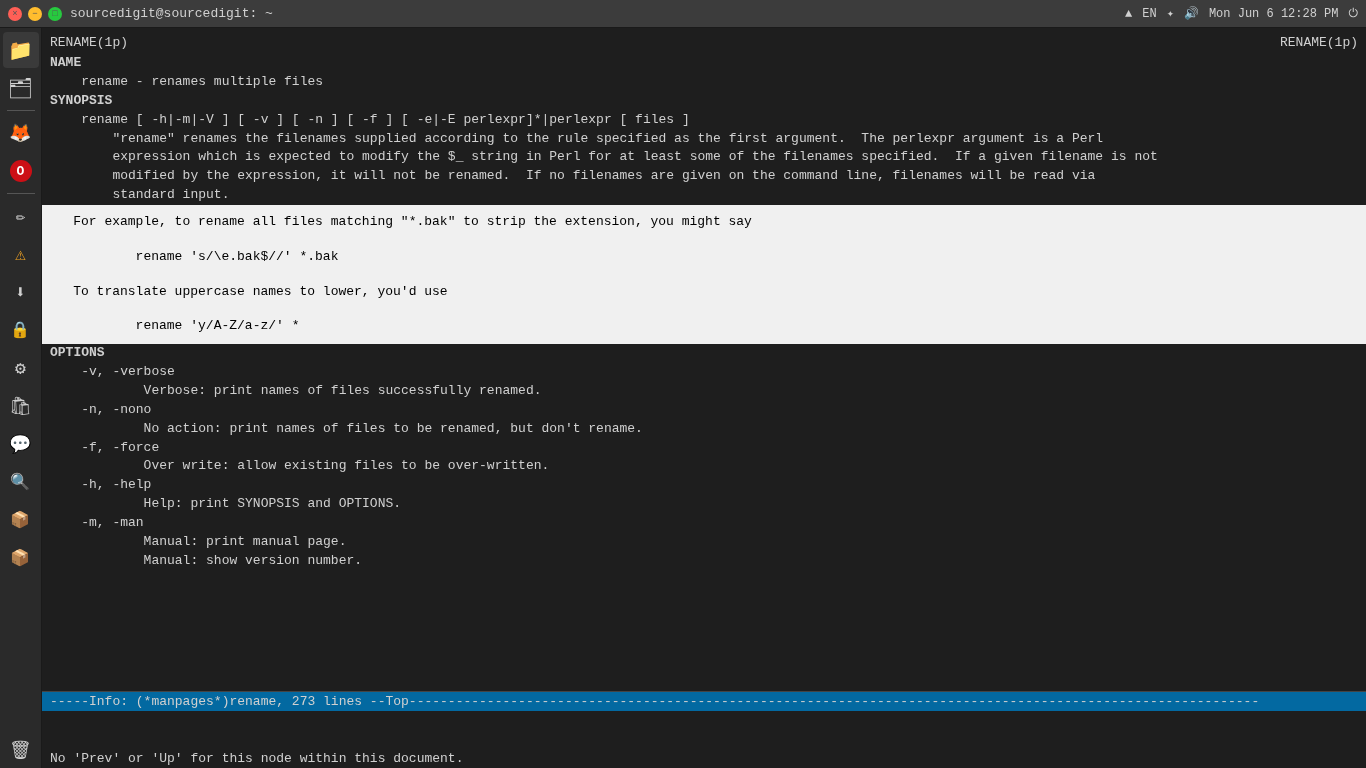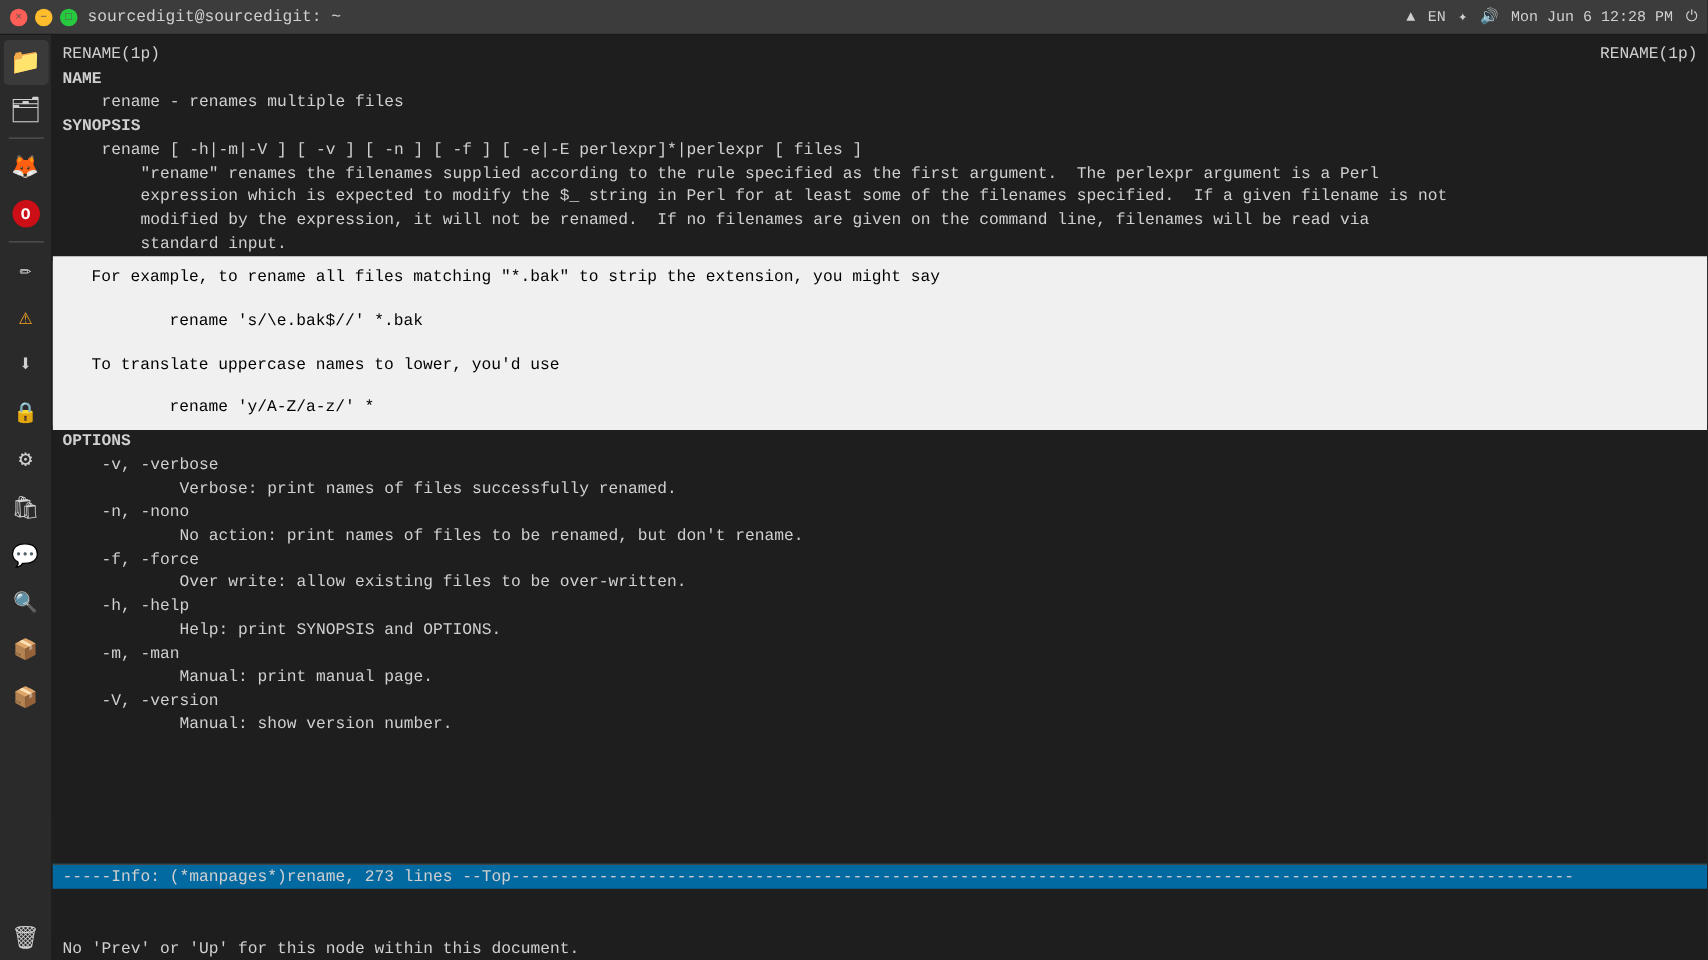--- a/index.html
+++ b/index.html
@@ -301,21 +301,20 @@
 
       <div class="man-line"></div>
       <div class="man-line">    -h, -help</div>
       <div class="man-line">            Help: print SYNOPSIS and OPTIONS.</div>
 
       <div class="man-line"></div>
       <div class="man-line">    -m, -man</div>
       <div class="man-line">            Manual: print manual page.</div>
 
       <div class="man-line"></div>
-      <div class="man-line">    -V, -version</div>
       <div class="man-line">            Manual: show version number.</div>
 
     </div>
 
     <div class="info-bar">
       <span>-----Info: (*manpages*)rename, 273 lines --Top-------------------------------------------------------------------------------------------------------------</span>
     </div>
 
     <div class="nav-bar">
       <span>No 'Prev' or 'Up' for this node within this document.</span>

